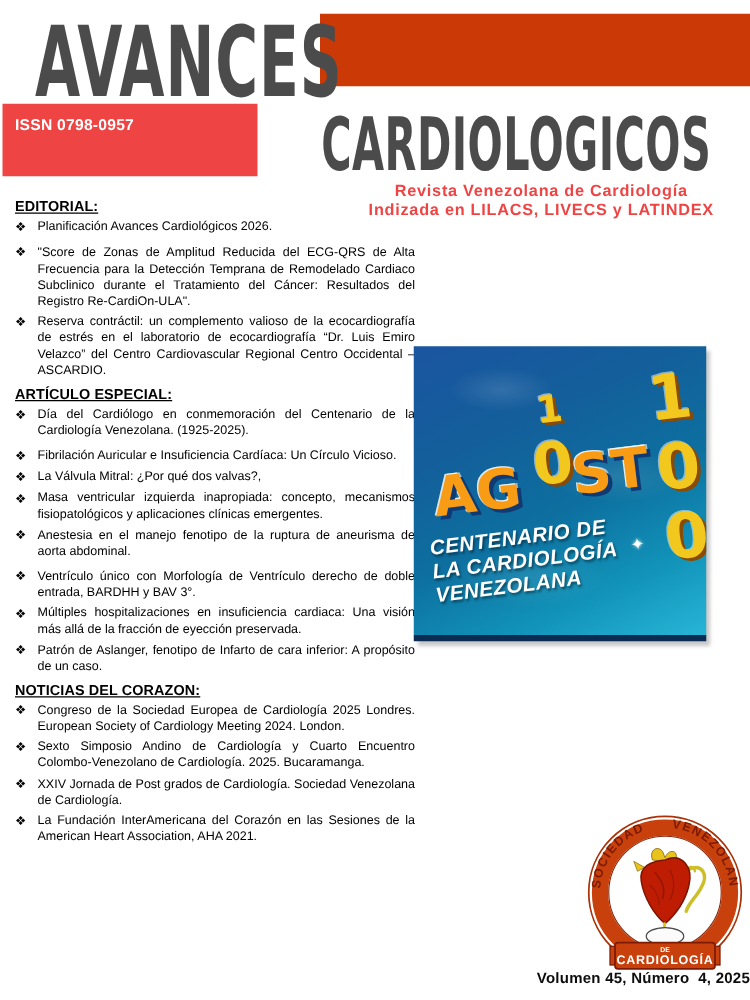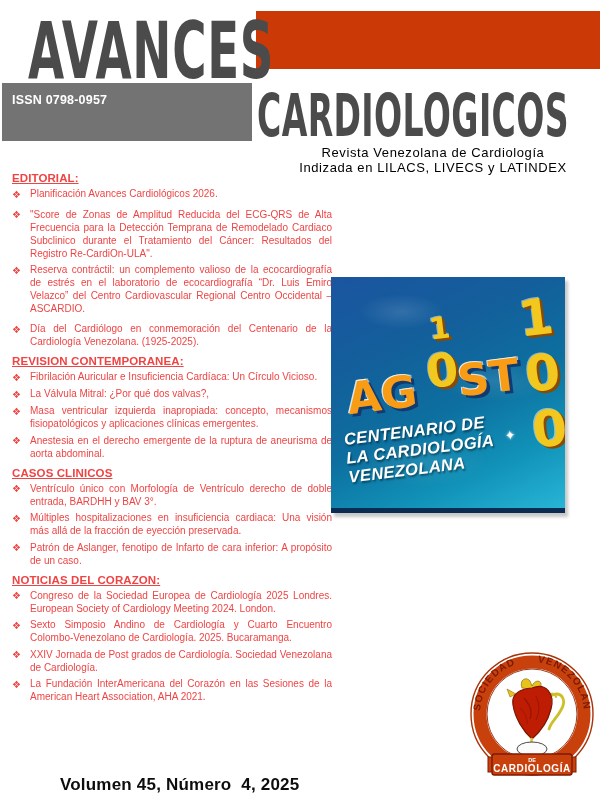--- a/index.html
+++ b/index.html
@@ -2,37 +2,37 @@
 <html><head>
 <meta charset="utf-8">
 <style>
   * { margin:0; padding:0; box-sizing:border-box; }
   html,body { width:600px; height:800px; }
   body { font-family:"Liberation Sans", sans-serif; background:#ffffff; position:relative; overflow:hidden; }
   .page { position:absolute; inset:0; width:600px; height:800px; background:#fff; }
 
   
   .red-top { position:absolute; left:256px; top:11px; width:344px; height:58px; background:#cb3a06; }
-  .red-left { position:absolute; left:2px; top:83px; width:250px; height:58px; background:#737373; padding:9px 0 0 10px; }
+  .red-left { position:absolute; left:2px; top:83px; width:204px; height:58px; background:#ef4444; padding:9px 0 0 10px; }
   .red-left .line { color:#ffffff; font-weight:bold; font-size:12.5px; line-height:17px; letter-spacing:.2px; }
   .title-avances {
     position:absolute; left:28px; top:12px; white-space:nowrap; z-index:2;
     font-family:"DejaVu Sans", sans-serif; font-weight:bold; font-size:64px; color:#4b4b4b;
     transform:scale(.73,1.22); transform-origin:top left; line-height:1; letter-spacing:1px;
   }
   .title-cardio {
     position:absolute; left:257px; top:86px; white-space:nowrap; z-index:2;
     font-family:"DejaVu Sans", sans-serif; font-weight:bold; font-size:46px; color:#4b4b4b;
     transform:scale(.72,1.28); transform-origin:top left; line-height:1; letter-spacing:0.5px;
   }
-  .subtitle { position:absolute; left:268px; top:145px; width:330px; text-align:center; color:#000000;
-    font-size:13px; line-height:15px; letter-spacing:.6px; }
-
-  
-  .toc { position:absolute; left:12px; top:172px; width:320px; color:#ef4444; }
+  .subtitle { position:absolute; left:268px; top:145px; width:330px; text-align:center; color:#ef4444;
+    font-size:13px; line-height:15px; letter-spacing:.6px;font-weight:bold; }
+
+  
+  .toc { position:absolute; left:12px; top:160px; width:320px; color:#000000; }
   .toc-section { margin-bottom:7px; }
   .toc-heading { font-size:11.5px; font-weight:bold; text-decoration:underline; margin-bottom:3px; letter-spacing:.1px; }
   .toc-heading.italic { font-style:italic; }
   .toc-items { list-style:none; }
   .toc-item { display:flex; margin-bottom:3.5px; }
   .bullet { flex:0 0 18px; font-size:10px; line-height:13px; padding-top:.5px; }
   .item-text { flex:1; font-size:10px; line-height:13px; text-align:justify; }
 
   
   .poster { position:absolute; left:331px; top:277px; width:234px; height:236px; overflow:hidden;
@@ -55,22 +55,22 @@
   .hundred .digit2 { font-family:"DejaVu Sans", sans-serif; font-weight:bold; color:#f3c81e; font-size:50px;
     line-height:56px; text-shadow:2.5px 2.5px 0 #8a4a00, -1px -1px 0 rgba(255,255,255,.5); text-align:center; }
   .centenario { position:absolute; left:8px; top:140px; color:#ffffff; font-weight:bold; font-style:italic;
     font-size:16.5px; line-height:19px; letter-spacing:.4px; text-shadow:1px 2px 2px rgba(0,0,0,.45); white-space:nowrap; }
   .sparkle { position:absolute; left:168px; top:158px; color:#fff; font-size:13px; text-shadow:0 0 3px #fff; }
 
   
   .society-logo { position:absolute; left:466px; top:648px; width:132px; height:140px; }
 
   
-  .footer-volume { position:absolute; left:60px; top:775px; width:540px; text-align:left;
-    font-weight:bold; font-size:17px; color:#0d0d0d; white-space:pre-wrap; letter-spacing:.2px; }
+  .footer-volume { position:absolute; left:60px; top:775px; width:540px; text-align:right;
+    font-weight:bold; font-size:12px; color:#0d0d0d; white-space:pre-wrap; letter-spacing:.2px; }
 </style>
 </head>
 <body>
 
 <div class="page">
 
   <div class="red-top"></div>
   <div class="title-avances">AVANCES</div>
 
   <div class="red-left">
@@ -102,55 +102,54 @@
   </li>
 
   <li class="toc-item">
     <span class="bullet">❖</span>
     <span class="item-text">Reserva contráctil: un complemento valioso de la ecocardiografía de estrés en el laboratorio de ecocardiografía “Dr. Luis Emiro Velazco” del Centro Cardiovascular Regional Centro Occidental – ASCARDIO.</span>
   </li>
 </ul>
   </section>
 
   <section class="toc-section">
+    <h2 class="toc-heading">ARTÍCULO ESPECIAL:</h2>
     <ul class="toc-items">
   <li class="toc-item">
     <span class="bullet">❖</span>
     <span class="item-text">Día del Cardiólogo en conmemoración del Centenario de la Cardiología Venezolana.  (1925-2025).</span>
   </li>
 </ul>
   </section>
 
   <section class="toc-section">
-    <h2 class="toc-heading">REVISION CONTEMPORANEA:</h2>
     <ul class="toc-items">
   <li class="toc-item">
     <span class="bullet">❖</span>
     <span class="item-text">Fibrilación Auricular e Insuficiencia Cardíaca: Un Círculo Vicioso.</span>
   </li>
 
   <li class="toc-item">
     <span class="bullet">❖</span>
     <span class="item-text">La Válvula Mitral: ¿Por qué dos valvas?,</span>
   </li>
 
   <li class="toc-item">
     <span class="bullet">❖</span>
     <span class="item-text">Masa ventricular izquierda inapropiada: concepto, mecanismos fisiopatológicos y aplicaciones clínicas emergentes.</span>
   </li>
 
   <li class="toc-item">
     <span class="bullet">❖</span>
-    <span class="item-text">Anestesia en el derecho emergente de la ruptura de aneurisma de aorta abdominal.</span>
-  </li>
-</ul>
-  </section>
-
-  <section class="toc-section">
-    <h2 class="toc-heading">CASOS CLINICOS</h2>
+    <span class="item-text">Anestesia en el manejo fenotipo de la ruptura de aneurisma de aorta abdominal.</span>
+  </li>
+</ul>
+  </section>
+
+  <section class="toc-section">
     <ul class="toc-items">
   <li class="toc-item">
     <span class="bullet">❖</span>
     <span class="item-text">Ventrículo único con Morfología de Ventrículo derecho de doble entrada, BARDHH y BAV 3°.</span>
   </li>
 
   <li class="toc-item">
     <span class="bullet">❖</span>
     <span class="item-text">Múltiples hospitalizaciones en insuficiencia cardiaca: Una visión más allá de la fracción de eyección preservada.</span>
   </li>

